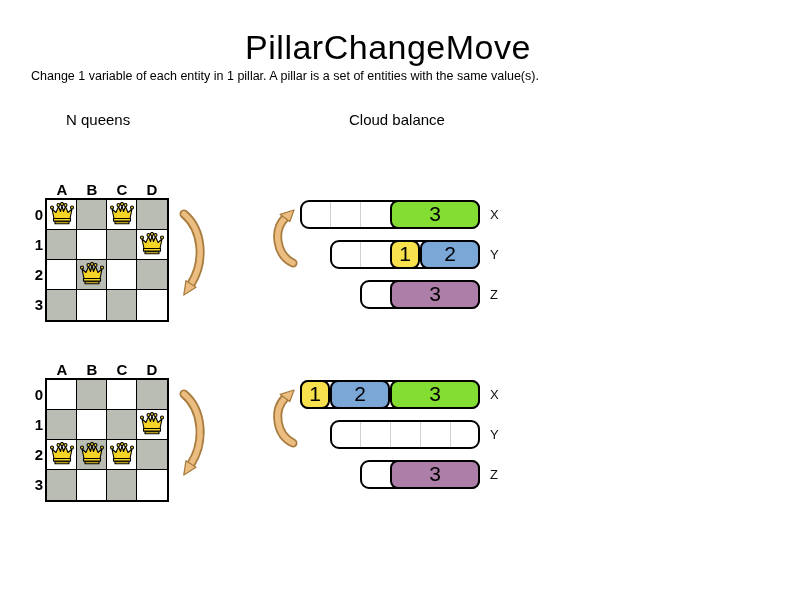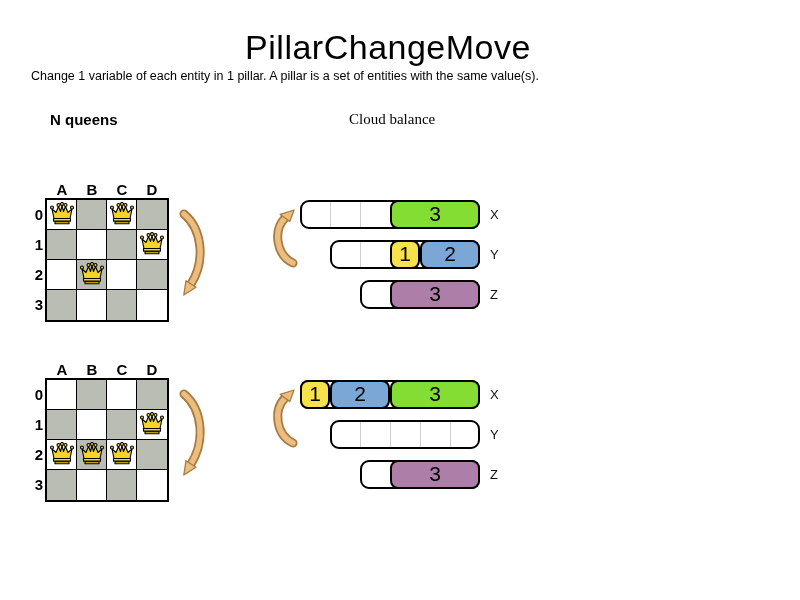--- a/index.html
+++ b/index.html
@@ -51,22 +51,22 @@
     position:absolute;left:490px;width:24px;font-size:13px;line-height:29px;color:#111;
   }
   .arrow{position:absolute;}
 </style>
 </head>
 <body>
 
 <div class="abs title">PillarChangeMove</div>
 <div class="abs subtitle">Change 1 variable of each entity in 1 pillar. A pillar is a set of entities with the same value(s).</div>
 
-<div class="abs section-label" style="left:50px;top:111px;font-weight:bold;">N queens</div>
-<div class="abs section-label" style="left:349px;top:111px;font-family:Liberation Serif, serif;">Cloud balance</div>
+<div class="abs section-label" style="left:66px;top:111px;">N queens</div>
+<div class="abs section-label" style="left:349px;top:111px;">Cloud balance</div>
 
 <div class="board" id="board-0" style="top:198px;">
     <div class="collabel" style="left: 0px;">A</div>
     <div class="collabel" style="left: 30px;">B</div>
     <div class="collabel" style="left: 60px;">C</div>
     <div class="collabel" style="left: 90px;">D</div>
     <div class="rowlabel" style="top: 0px;">0</div>
     <div class="rowlabel" style="top: 30px;">1</div>
     <div class="rowlabel" style="top: 60px;">2</div>
     <div class="rowlabel" style="top: 90px;">3</div>

